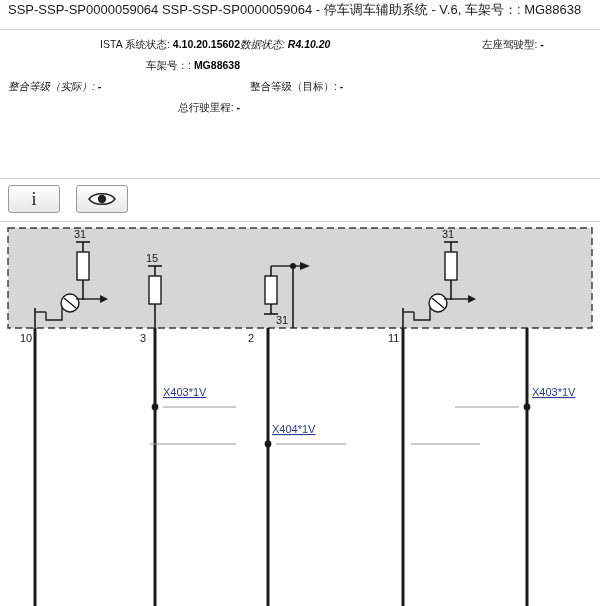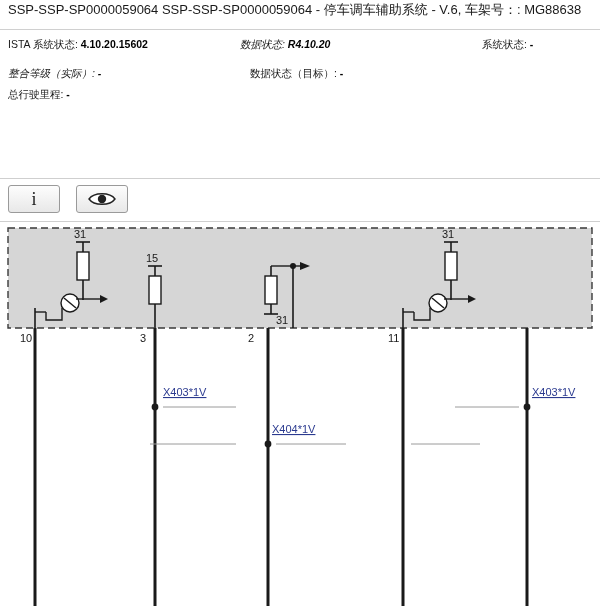--- a/index.html
+++ b/index.html
@@ -39,21 +39,21 @@
     padding: 8px 8px 6px 8px;
   }
   .info-row {
     display: flex;
     width: 100%;
     margin-bottom: 8px;
     font-size: 10.5px;
     line-height: 13px;
   }
   .info-row:last-child { margin-bottom: 16px; }
-  .col-a { width: 232px; flex: 0 0 232px; }
+  .col-a { width: 232px; flex: 0 0 232px; text-align: right; }
   .col-b { width: 242px; flex: 0 0 242px; font-style: italic; }
   .col-c { flex: 1 1 auto; }
   .lbl { color: #1a1a1a; }
   .val { font-weight: bold; color: #000; }
 
   
   .toolbar {
     position: absolute;
     left: 0;
     top: 178px;
@@ -115,35 +115,39 @@
     <div class="info-row">
       <div class="col-a">
         <span class="lbl">ISTA 系统状态:</span>
         <span class="val">4.10.20.15602</span>
       </div>
       <div class="col-b">
         <span class="lbl">数据状态:</span>
         <span class="val">R4.10.20</span>
       </div>
       <div class="col-c">
-        <span class="lbl">系统状态:</span>
-        <span class="val">-</span>
-      </div>
-    </div>
-
-    <div class="info-row">
+        <span class="lbl">左座驾驶型:</span>
+        <span class="val">-</span>
+      </div>
+    </div>
+
+    <div class="info-row">
+      <div class="col-a">
+        <span class="lbl">车架号：:</span>
+        <span class="val">MG88638</span>
+      </div>
     </div>
 
     <div class="info-row">
       <div class="col-b">
         <span class="lbl">整合等级（实际）:</span>
         <span class="val">-</span>
       </div>
       <div class="col-c">
-        <span class="lbl">数据状态（目标）:</span>
+        <span class="lbl">整合等级（目标）:</span>
         <span class="val">-</span>
       </div>
     </div>
 
     <div class="info-row">
       <div class="col-a">
         <span class="lbl">总行驶里程:</span>
         <span class="val">-</span>
       </div>
     </div>

